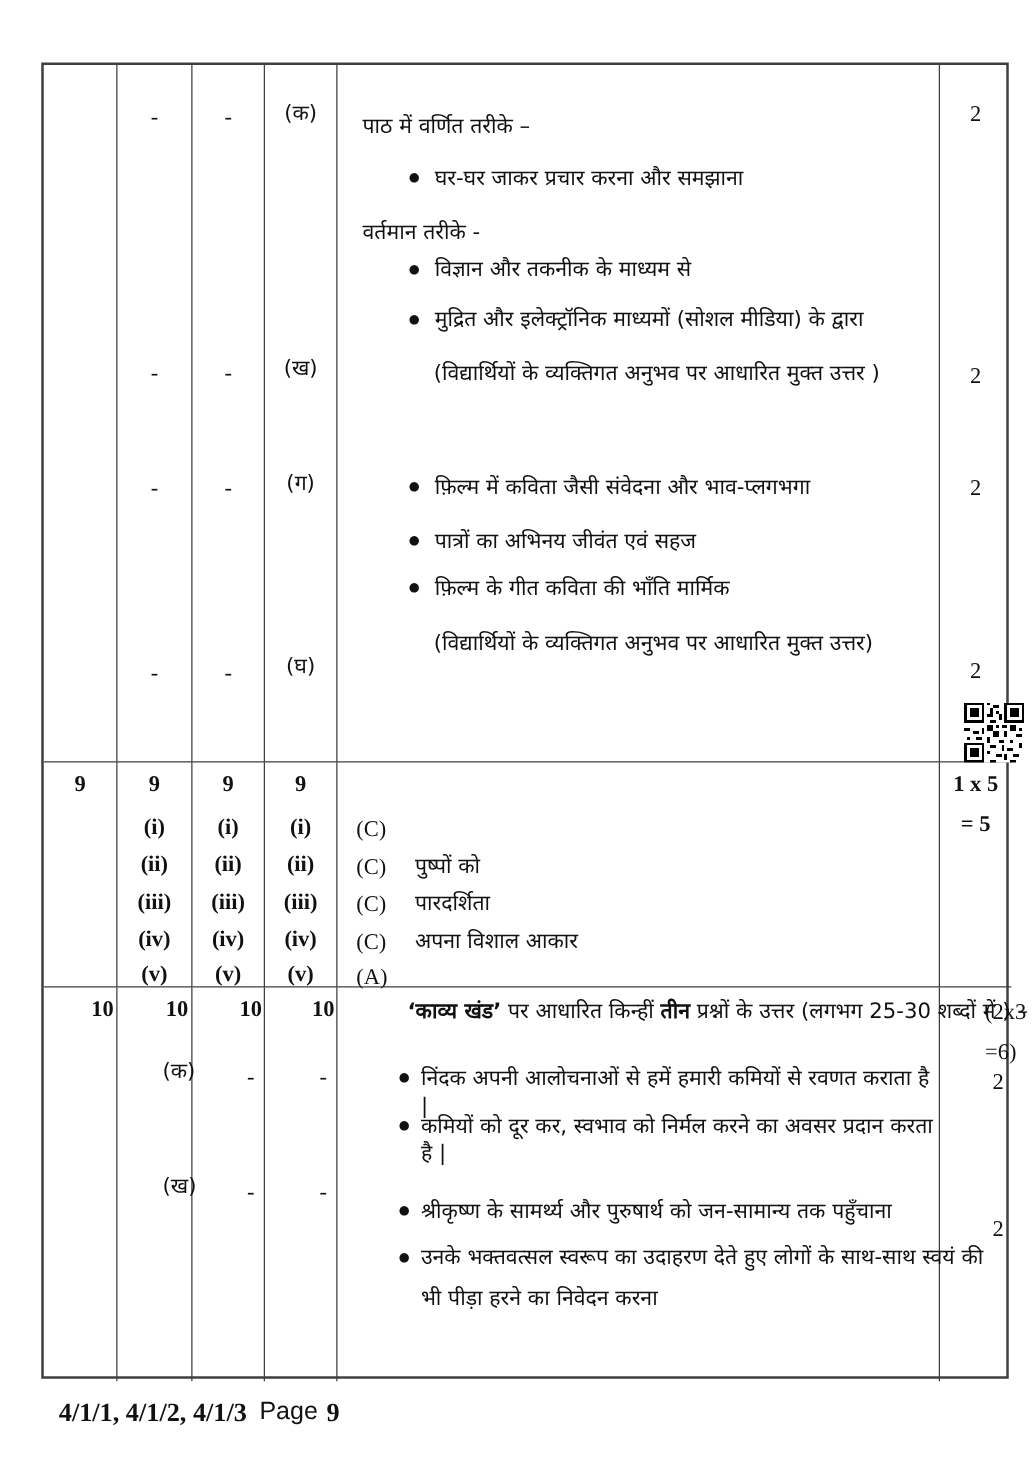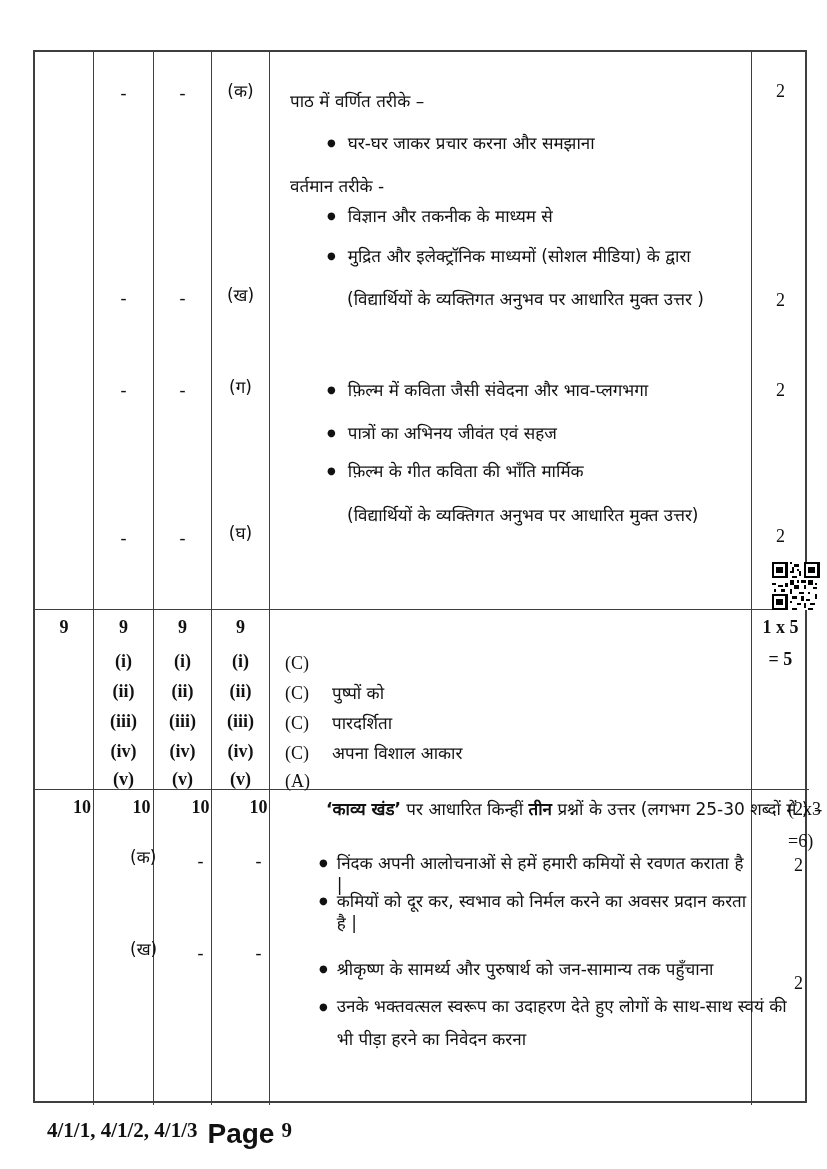--- a/index.html
+++ b/index.html
@@ -26,21 +26,21 @@
   .bit{position:absolute;display:flex;align-items:flex-start;}
   .bit .bu{font-size:10px;line-height:22px;margin-right:12px;flex:0 0 auto;}
   .bit2 .bu{margin-right:9px;}
   .opt-row{position:absolute;left:15px;display:flex;}
   .opt-row .opt{width:47px;flex:0 0 auto;font-family:"Liberation Serif",serif;font-size:18px;line-height:22px;}
   .wrapped{white-space:normal;width:458px;line-height:33px;}
 
   
   .footer{position:absolute;left:47px;top:1118px;display:flex;align-items:flex-start;}
   .f-codes{font-family:"Liberation Serif",serif;font-weight:bold;font-size:21px;}
-  .f-page{font-family:"Liberation Sans",sans-serif;font-weight:bold;font-size:28px;margin-left:10px;}
+  .f-page{font-family:"Liberation Sans",sans-serif;font-weight:normal;font-size:20px;margin-left:10px;}
   .f-num{font-family:"Liberation Serif",serif;font-weight:bold;font-size:21px;margin-left:7px;}
 
   .qr{position:absolute;left:770px;top:562px;width:51px;height:48px;}
 </style>
 </head>
 <body>
 
 <div class="page">
 
   <div class="tbl">

